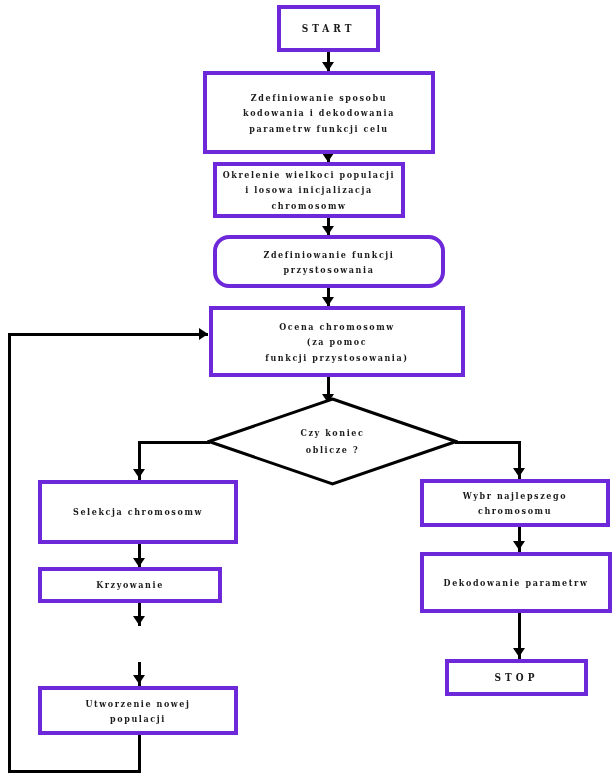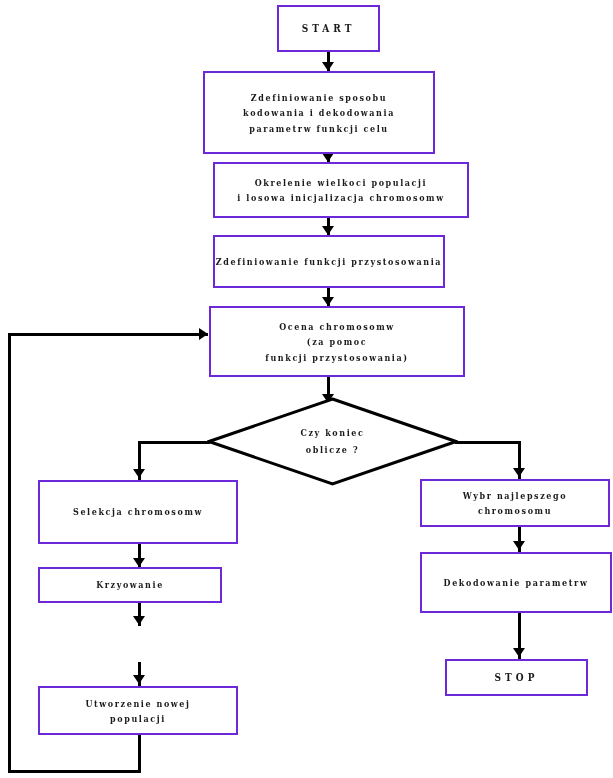--- a/index.html
+++ b/index.html
@@ -6,21 +6,21 @@
   #canvas{
     position:relative;
     width:613px;height:778px;
     background:#ffffff;
     font-family:"DejaVu Serif", serif;
     overflow:hidden;
   }
   .node{
     position:absolute;
     box-sizing:border-box;
-    border:2px solid #6d28d9;
+    border:4px solid #6d28d9;
     background:#ffffff;
     display:flex;
     align-items:center;
     justify-content:center;
     text-align:center;
     z-index:3;
   }
   .node .txt{
     display:block;
     width:100%;
@@ -133,26 +133,26 @@
   <div class="node terminal" style="left:277px;top:5px;width:103px;height:47px;">
     <span class="txt">START</span>
   </div>
 
   <div class="node" style="left:203px;top:71px;width:232px;height:83px;">
     <span class="txt">Zdefiniowanie sposobu
 kodowania i dekodowania
 parametrw funkcji celu</span>
   </div>
 
-  <div class="node" style="left:213px;top:162px;width:256px;height:56px;justify-content:flex-end;">
+  <div class="node" style="left:213px;top:162px;width:192px;height:56px;justify-content:flex-end;">
     <span class="txt">Okrelenie wielkoci populacji
 i losowa inicjalizacja chromosomw</span>
   </div>
 
-  <div class="node" style="left:213px;top:235px;width:232px;height:53px;">
+  <div class="node" style="left:213px;top:235px;width:232px;height:53px;border-radius:16px;">
     <span class="txt">Zdefiniowanie funkcji przystosowania</span>
   </div>
 
   <div class="node" style="left:209px;top:306px;width:256px;height:71px;">
     <span class="txt">Ocena chromosomw
 (za pomoc
 funkcji przystosowania)</span>
   </div>
 
   <div class="decision" style="left:207px;top:397px;width:251px;height:90px;">

